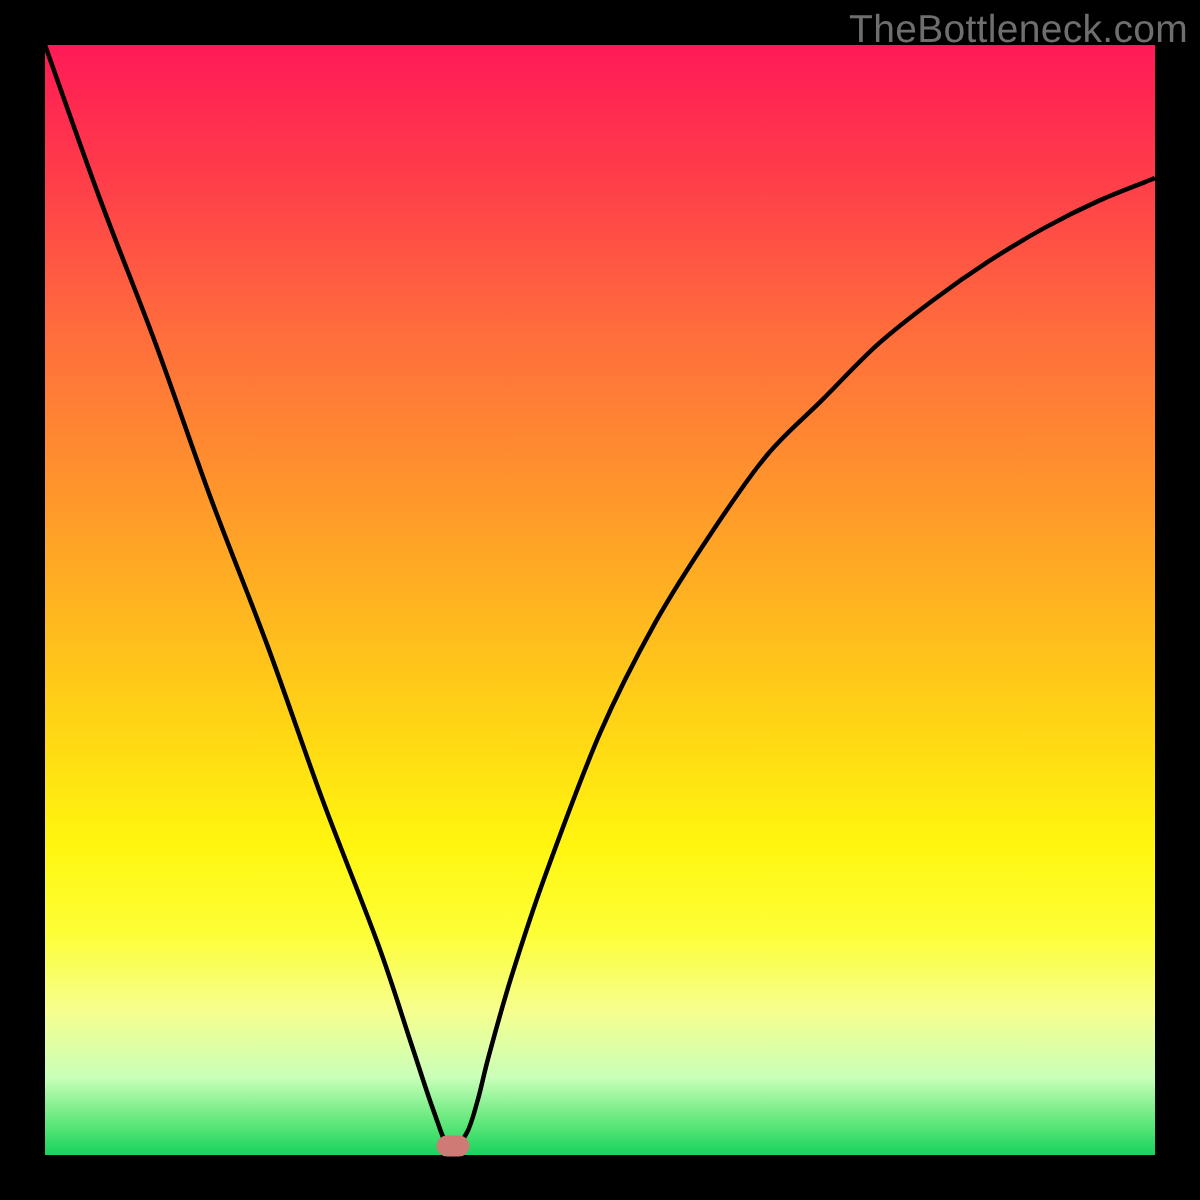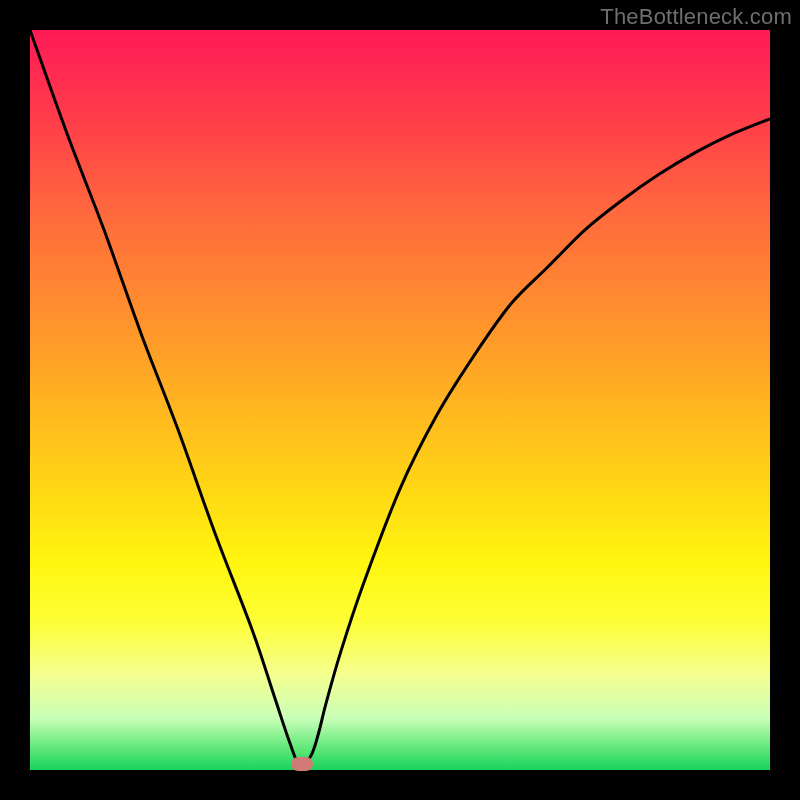--- a/index.html
+++ b/index.html
@@ -46,21 +46,21 @@
     left: 0;
     top: 0;
     width: 740px;
     height: 740px;
   }
   .watermark {
     position: absolute;
     top: 4px;
     right: 8px;
     color: #6e6e6e;
-    font-size: 22px;
+    font-size: 26px;
     letter-spacing: 0.2px;
     font-weight: 400;
   }
   .marker {
     position: absolute;
     width: 22px;
     height: 14px;
     background: #cf7a74;
     border-radius: 7px;
     transform: translate(-50%, -50%);

